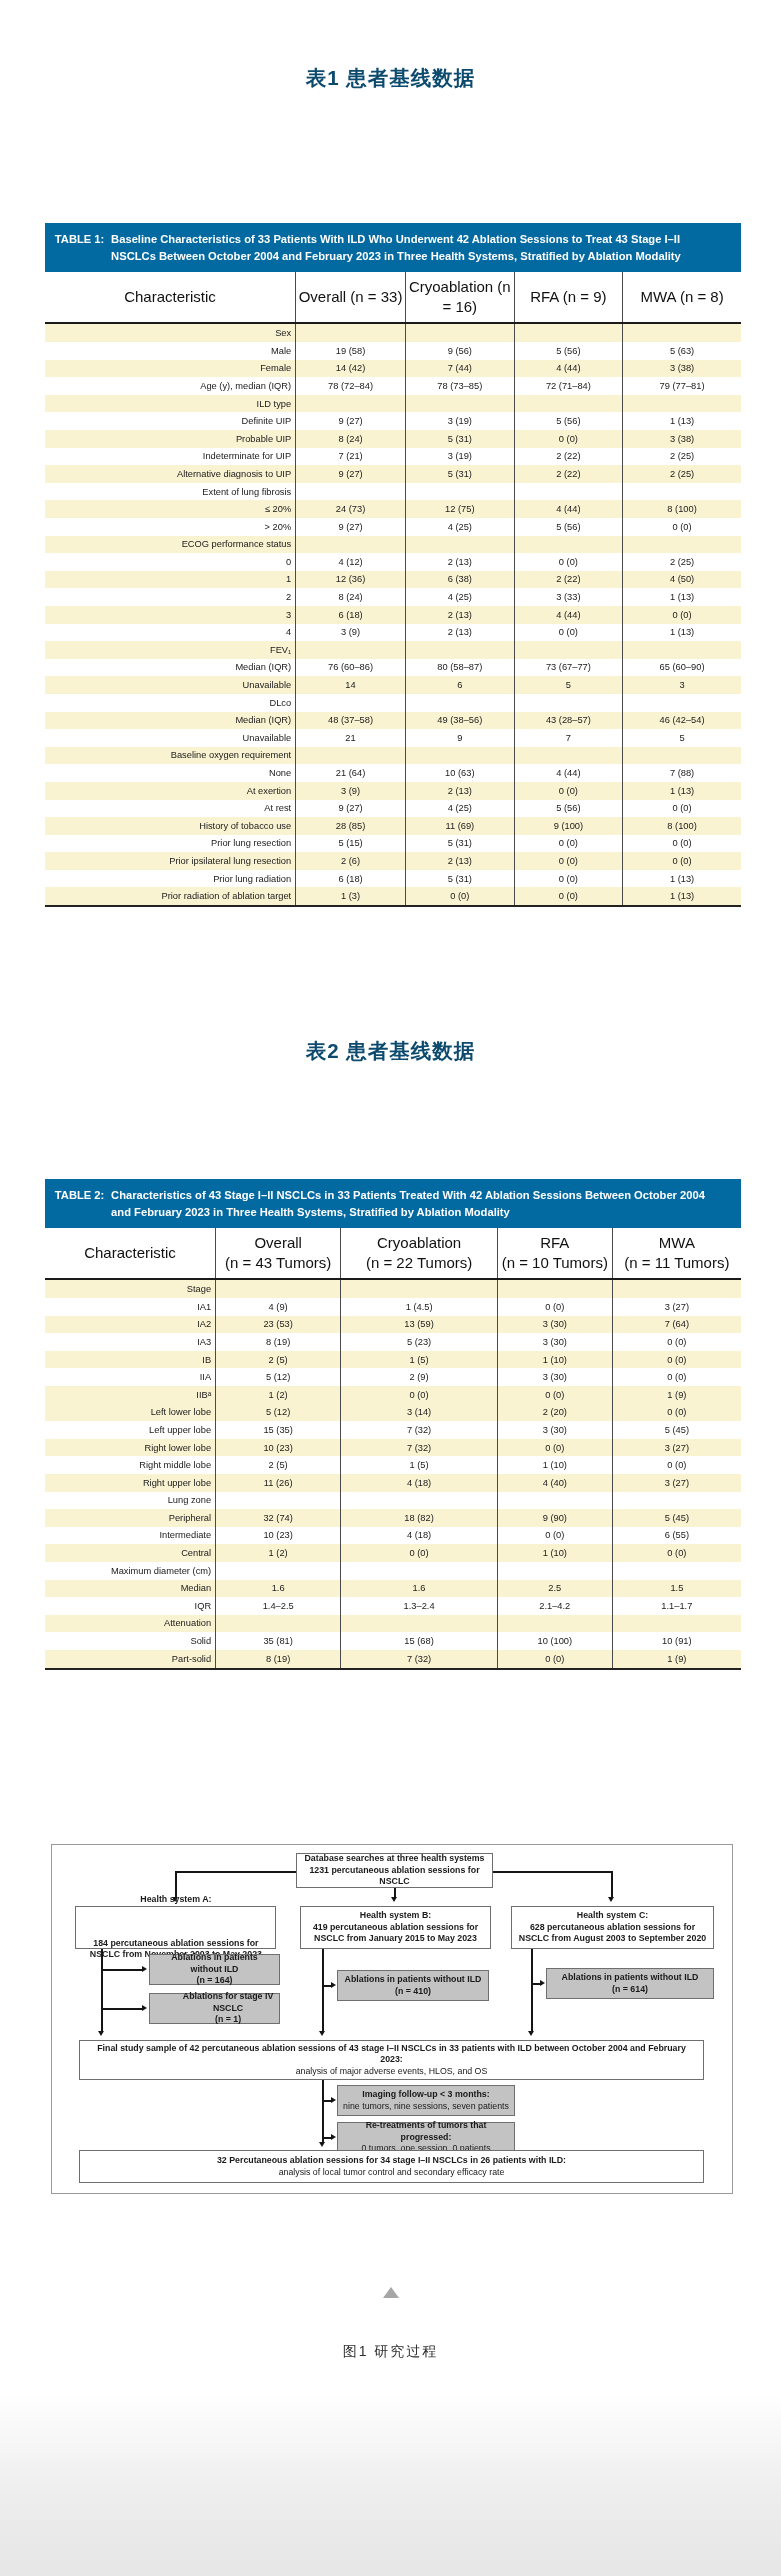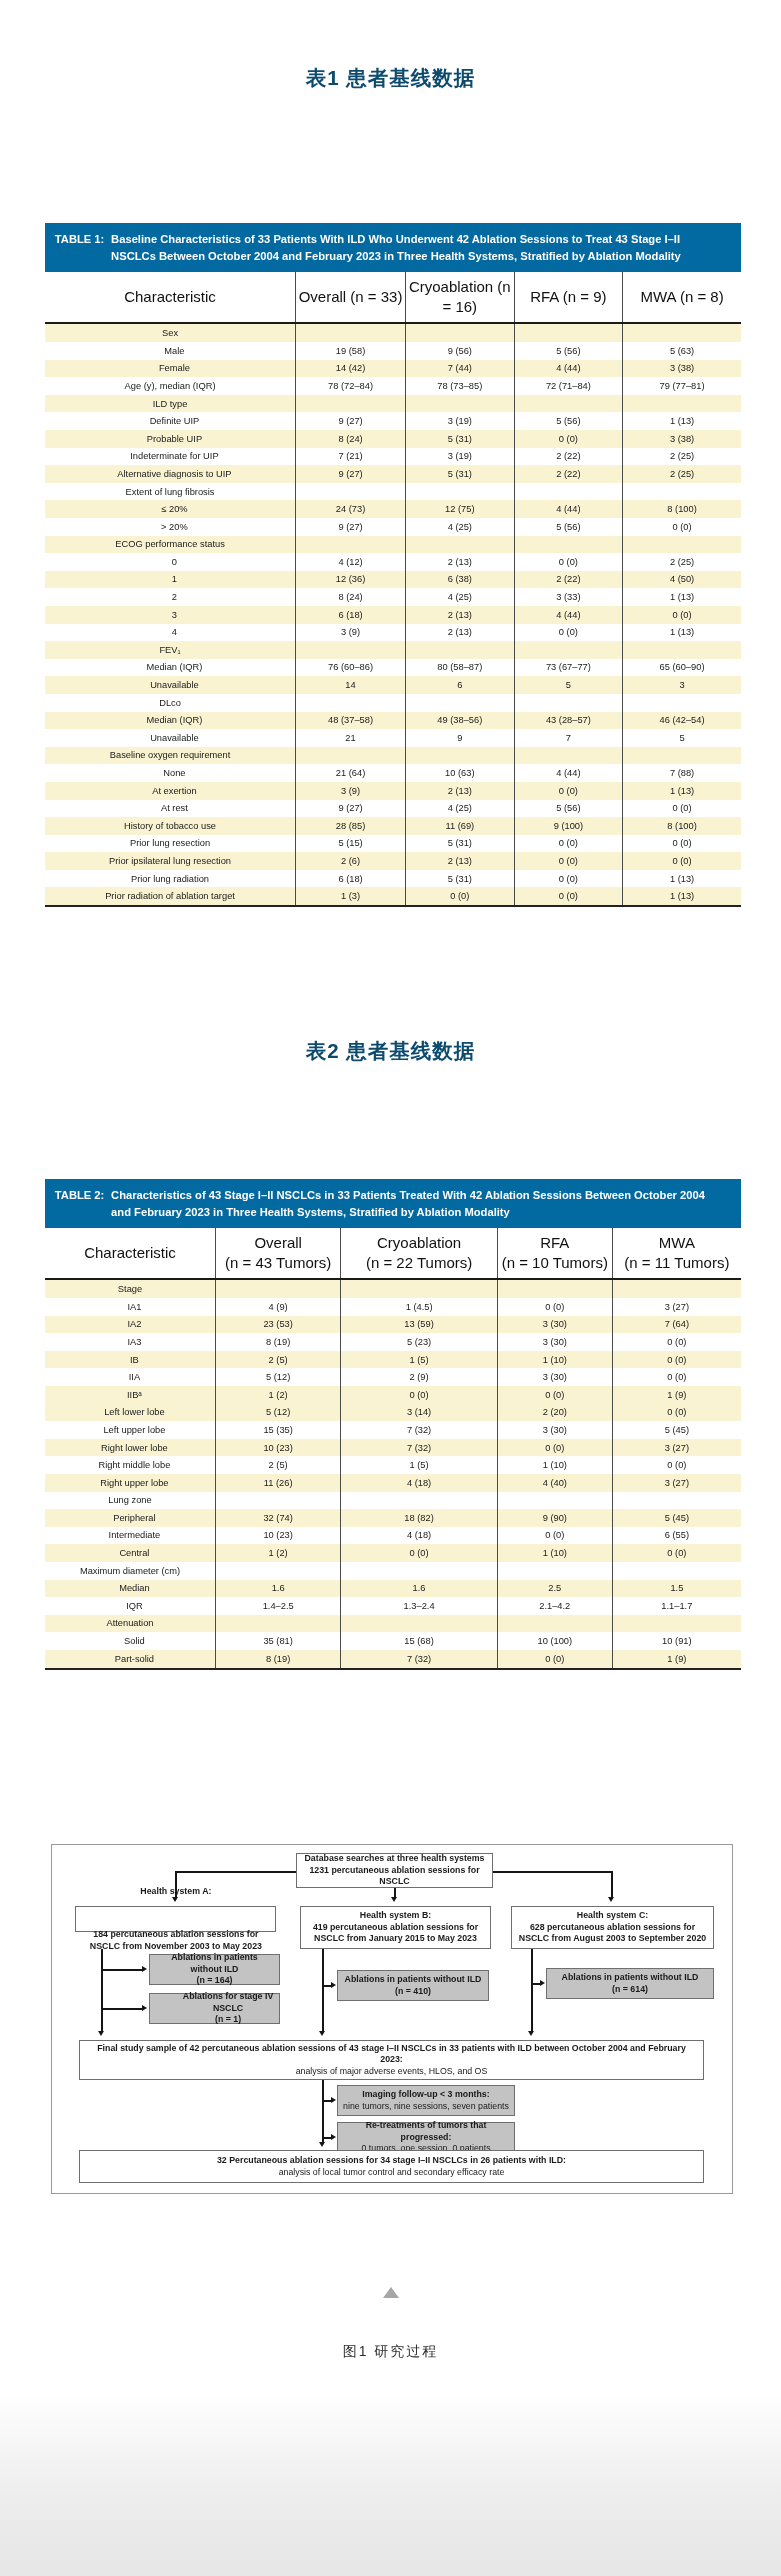--- a/index.html
+++ b/index.html
@@ -10,21 +10,21 @@
   .zh-title{position:absolute;left:0;width:100%;text-align:center;font-size:20.5px;font-weight:bold;color:#0c4a6e;letter-spacing:1px;}
 
   
   .tblock{position:absolute;left:45px;width:696px;}
   .tbar{background:#0369a1;color:#fff;display:flex;gap:6.8px;padding:7.8px 13.7px 7.8px 9.8px;font-size:11.2px;font-weight:bold;line-height:1.5;}
   .tbar .lbl{flex:none;}
   .dtable{width:100%;border-collapse:collapse;table-layout:fixed;border-bottom:2px solid #222;}
   .dtable th{font-size:15px;font-weight:normal;color:#111;text-align:center;vertical-align:middle;border-bottom:2px solid #1a1a1a;padding:4.9px 2px;white-space:pre-line;line-height:1.35;}
   .dtable th + th, .dtable td + td{border-left:1px solid #4a4a4a;}
   .dtable td{font-size:9.3px;color:#1a1a1a;height:17.6px;padding:0 3.9px;vertical-align:middle;line-height:1.1;}
-  .dtable td.c-label{text-align:center;margin-top:45px;}
+  .dtable td.c-label{text-align:right;margin-top:45px;}
   .dtable td.c-label.indent{padding-left:12.7px;}
   .dtable td.c-val{text-align:center;}
   .dtable tr.zebra td{background:#faf3d2;}
 
   
   .figpanel{position:absolute;left:51px;top:1844px;width:680px;height:348px;border:1px solid #9a9a9a;background:#fff;}
   .fc-box{position:absolute;display:flex;flex-direction:column;justify-content:center;align-items:center;text-align:center;font-size:8.8px;font-weight:bold;color:#1a1a1a;line-height:1.3;padding:2px 4.9px;box-sizing:border-box;z-index:2;}
   .wb{background:#fff;border:1px solid #6f6f6f;}
   .gb{background:#c3c3c3;border:1px solid #6f6f6f;}
   .fc-box .sub{font-weight:normal;}
@@ -521,21 +521,21 @@
     <div class="hline" style="left:272px;top:255px;width:8.8px;"></div>
     <div class="arr-r" style="left:279px;top:252px;"></div>
     <div class="hline" style="left:272px;top:292px;width:8.8px;"></div>
     <div class="arr-r" style="left:279px;top:289px;"></div>
 
     <div class="fc-box wb" style="left:244px;top:7.8px;width:197px;height:35px;">
       <span>Database searches at three health systems</span>
       <span>1231 percutaneous ablation sessions for NSCLC</span>
     </div>
 
-    <div class="fc-box wb" style="left:23.4px;top:61px;width:201px;height:26px;gap:32px;">
+    <div class="fc-box wb" style="left:23.4px;top:61px;width:201px;height:43px;gap:32px;">
       <span>Health system A:</span>
       <span>184 percutaneous ablation sessions for NSCLC from November 2003 to May 2023</span>
     </div>
     <div class="fc-box wb" style="left:248px;top:61px;width:191px;height:43px;">
       <span>Health system B:</span>
       <span>419 percutaneous ablation sessions for NSCLC from January 2015 to May 2023</span>
     </div>
     <div class="fc-box wb" style="left:459px;top:61px;width:203px;height:43px;">
       <span>Health system C:</span>
       <span>628 percutaneous ablation sessions for NSCLC from August 2003 to September 2020</span>

